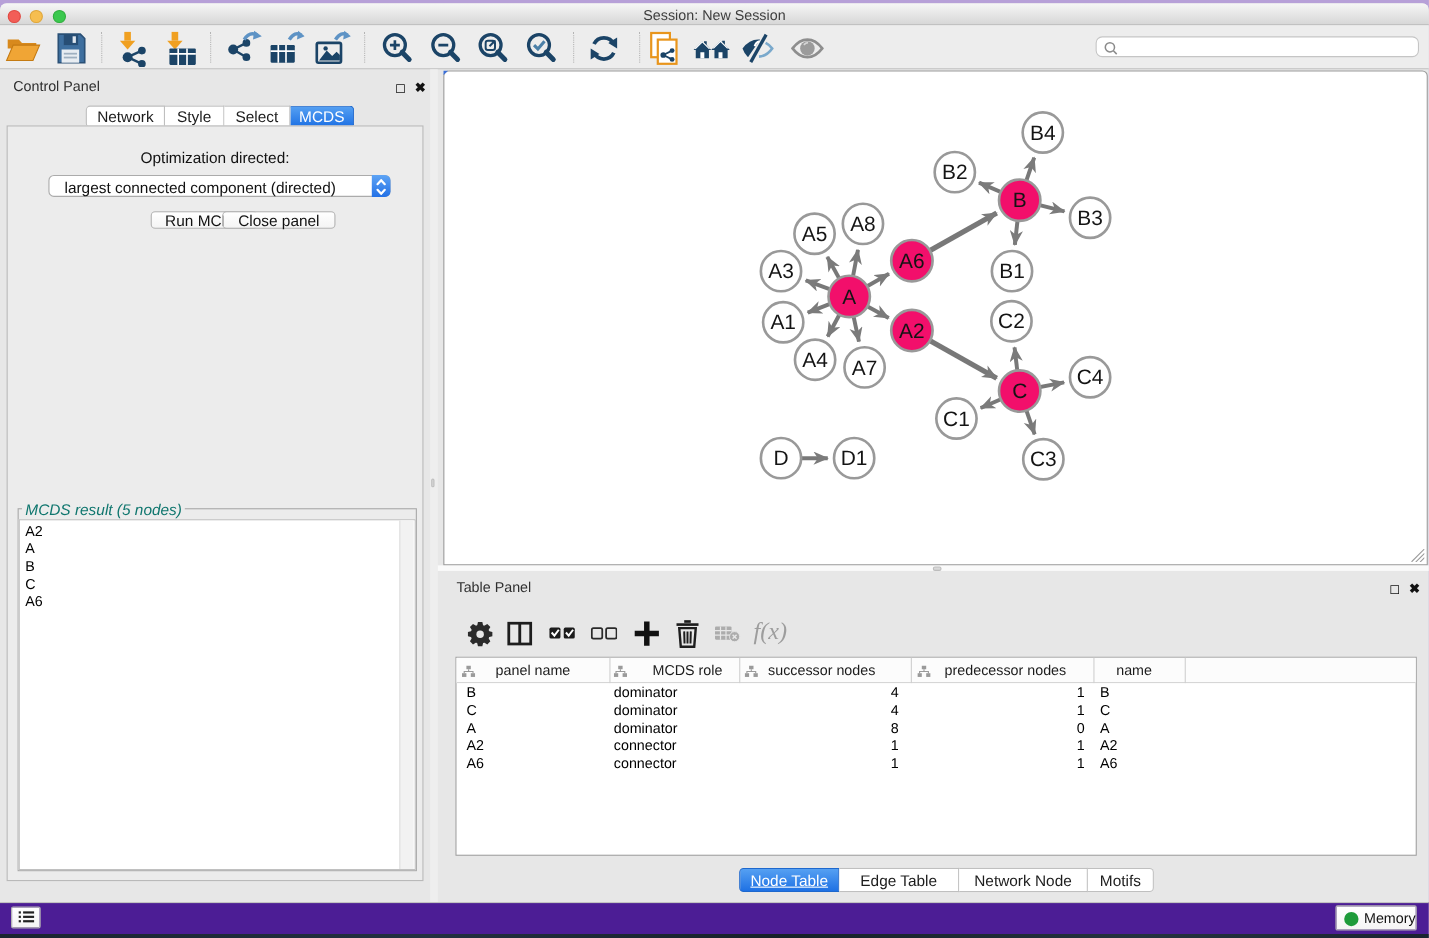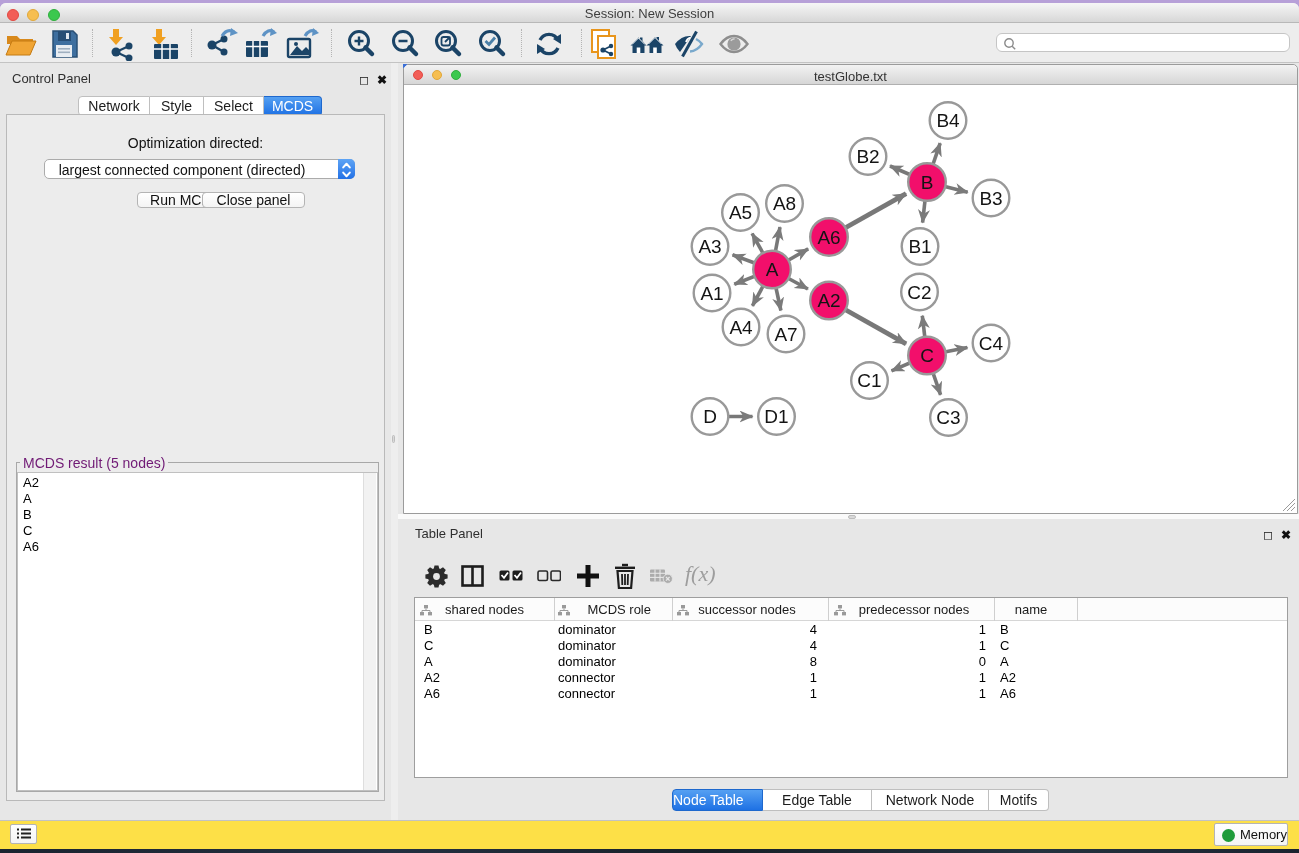--- a/index.html
+++ b/index.html
@@ -21,41 +21,41 @@
 .tab.first{border-left:1px solid #bfbfbf;border-radius:4px 0 0 4px;}
 .tab.last{border-radius:0 4px 4px 0;}
 .tab.sel{background:linear-gradient(#55a0f2,#1e71e4);color:#fff;border-color:#1e68cd;}
 #cp-pane{position:absolute;left:6px;top:111px;width:379px;height:687px;background:#ececec;border:1px solid #b9b9b9;}
 #optlabel{position:absolute;left:0;top:20px;width:377px;text-align:center;font-size:14px;color:#111;}
 #dropdown{position:absolute;left:37px;top:44px;width:311px;height:20px;background:#fff;border:1px solid #ababab;border-radius:5px;}
 #dropdown .txt{position:absolute;left:0;top:2px;width:274px;text-align:center;font-size:14px;color:#111;}
 #dd-btn{position:absolute;right:-1px;top:-1px;width:17px;height:20px;background:linear-gradient(#5ea4f5,#2371e6);border-radius:0 5px 5px 0;}
 .btn{position:absolute;height:16px;background:linear-gradient(#ffffff,#f4f4f4);border:1px solid #b4b4b4;border-radius:4px;font-size:14px;color:#111;text-align:center;line-height:14px;}
 #fieldset{position:absolute;left:9px;top:347px;width:363px;height:330px;border:1px solid #a8a8a8;}
-#fieldset .legend{position:absolute;left:3px;top:-8px;background:#ececec;padding:0 3px;font-size:14px;color:#701a75;}
+#fieldset .legend{position:absolute;left:3px;top:-8px;background:#ececec;padding:0 3px;font-size:14px;color:#0f766e;font-style:italic;}
 #mcdslist{position:absolute;left:0px;top:9px;width:361px;height:319px;background:#fff;border:1px solid #c0c0c0;font-size:13px;color:#000;}
 #mcdslist .sb{position:absolute;right:1px;top:0;width:13px;height:100%;background:#f2f2f2;border-left:1px solid #dedede;}
 .li{position:absolute;left:5px;}
 
 #vsplit{position:absolute;left:391px;top:60px;width:7px;height:757px;background:#eeeeee;}
 #hsplit{position:absolute;left:398px;top:511px;width:901px;height:5px;background:#fafafa;}
 .grip{position:absolute;background:#d9d9d9;border:1px solid #bdbdbd;border-radius:2px;}
 
 #netwin{position:absolute;left:403px;top:61px;width:895px;height:450px;background:#fff;border:1px solid #9b9b9b;border-radius:5px 5px 0 0;}
 #nw-title{position:absolute;left:0;top:0;width:100%;height:20px;background:linear-gradient(#f3f3f3,#d6d6d6);border-bottom:1px solid #b0b0b0;border-radius:5px 5px 0 0;}
 #nw-title .t{position:absolute;top:4px;width:100%;text-align:center;font-size:13px;color:#333;}
 
 #tp-head{position:absolute;left:398px;top:519px;width:901px;height:30px;}
 #tbl{position:absolute;left:414px;top:594px;width:874px;height:181px;background:#fff;border:1px solid #9e9e9e;}
 #tbl-head{position:absolute;left:0;top:0;width:872px;height:23px;background:#fcfcfc;border-bottom:1px solid #d6d6d6;}
 .hsep{position:absolute;top:0;height:23px;width:0;border-left:1px solid #cfcfcf;}
 .hlbl{position:absolute;top:4px;font-size:13px;color:#1b1b1b;text-align:center;}
 .cell{position:absolute;font-size:13px;color:#000;}
 .btab{height:22px;line-height:21px;font-size:14px;color:#1c1c1c;background:#fff;border:1px solid #bfbfbf;border-left:none;padding:0 13px;}
-#statusbar{position:absolute;left:0;top:817px;width:1299px;height:34px;background:#fde047;border-top:1px solid #c2c2c2;padding-left:12px;}
+#statusbar{position:absolute;left:0;top:817px;width:1299px;height:34px;background:#4c1d95;border-top:1px solid #c2c2c2;padding-left:12px;}
 #wall{position:absolute;left:0;top:849px;width:1299px;height:4px;background:linear-gradient(90deg,#1a2430,#233041 30%,#172028 55%,#25323f 80%,#1a2430);}
 </style></head>
 <body>
 <div id="wall"></div>
 <div id="app">
   <div id="titlebar">
     <div class="tl" style="left:7px;top:6px;width:12px;height:12px;background:#f25e57;border:0.5px solid #e14942;"></div>
     <div class="tl" style="left:27px;top:6px;width:12px;height:12px;background:#f6be50;border:0.5px solid #e0a73a;"></div>
     <div class="tl" style="left:48px;top:6px;width:12px;height:12px;background:#3bc84e;border:0.5px solid #2fae3d;"></div>
     <div id="apptitle">Session: New Session</div>
@@ -241,26 +241,20 @@
       </div>
     </div>
   </div>
   <div id="vsplit">
       <div class="grip" style="left:1px;top:372px;width:3px;height:8px;"></div>
     </div>
   <div id="netwin">
     <svg style="position:absolute;left:-1px;top:-1px;z-index:5;" width="6" height="6" viewBox="0 0 6 6">
         <path d="M0,0 L4.5,0 L0,4.5 Z" fill="#3a6fd8"></path>
       </svg>
-      <div id="nw-title">
-      <div class="tl" style="left:9px;top:5px;width:10px;height:10px;background:#f25e57;border:0.5px solid #e14942;"></div>
-      <div class="tl" style="left:28px;top:5px;width:10px;height:10px;background:#f6be50;border:0.5px solid #e0a73a;"></div>
-      <div class="tl" style="left:47px;top:5px;width:10px;height:10px;background:#3bc84e;border:0.5px solid #2fae3d;"></div>
-      <div class="t">testGlobe.txt</div>
-    </div>
     <svg id="graph" style="position:absolute;left:0;top:21px;" width="893" height="426" viewBox="404 86 893 426">
       <defs>
         <marker id="arw" markerUnits="userSpaceOnUse" markerWidth="17" markerHeight="14" refX="13" refY="6" orient="auto">
             <path d="M0,0 L14,6 L0,12 L4,6 Z" fill="#7b7b7b"></path>
           </marker>
       </defs>
       <g stroke="#787878">
         <line x1="772.0" y1="269.5" x2="734.3" y2="284.2" stroke-width="3.6" marker-end="url(#arw)"></line>
         <line x1="772.0" y1="269.5" x2="732.5" y2="254.8" stroke-width="3.6" marker-end="url(#arw)"></line>
         <line x1="772.0" y1="269.5" x2="752.4" y2="305.9" stroke-width="3.6" marker-end="url(#arw)"></line>
@@ -424,22 +418,22 @@
           <path d="M6,3.4 V5.5 M2,7 V5.5 H10 V7" stroke="#9a9a9a" stroke-width="1" fill="none"></path>
         </svg>
       <svg class="abs" style="left:419px;top:7px;" width="12" height="11" viewBox="0 0 12 11">
           <g fill="#9a9a9a">
             <rect x="4" y="0" width="4" height="3.4"></rect>
             <rect x="0" y="7" width="4" height="3.4"></rect>
             <rect x="8" y="7" width="4" height="3.4"></rect>
           </g>
           <path d="M6,3.4 V5.5 M2,7 V5.5 H10 V7" stroke="#9a9a9a" stroke-width="1" fill="none"></path>
         </svg>
-      <div class="hlbl" style="left:10px;width:119px;">shared nodes</div>
-      <div class="hlbl" style="left:136px;width:100px;text-align:right;">MCDS role</div>
+      <div class="hlbl" style="left:10px;width:119px;">panel name</div>
+      <div class="hlbl" style="left:160px;width:100px;">MCDS role</div>
       <div class="hlbl" style="left:262px;width:140px;">successor nodes</div>
       <div class="hlbl" style="left:429px;width:140px;">predecessor nodes</div>
       <div class="hlbl" style="left:586px;width:60px;">name</div>
     </div>
     <div id="tbl-rows">
       <div class="cell" style="left:9px;top:24px;">B</div>
         <div class="cell" style="left:143px;top:24px;">dominator</div>
         <div class="cell" style="left:260px;top:24px;width:142px;text-align:right;">4</div>
         <div class="cell" style="left:430px;top:24px;width:141px;text-align:right;">1</div>
         <div class="cell" style="left:585px;top:24px;">B</div>
@@ -459,21 +453,21 @@
         <div class="cell" style="left:430px;top:72px;width:141px;text-align:right;">1</div>
         <div class="cell" style="left:585px;top:72px;">A2</div>
       <div class="cell" style="left:9px;top:88px;">A6</div>
         <div class="cell" style="left:143px;top:88px;">connector</div>
         <div class="cell" style="left:260px;top:88px;width:142px;text-align:right;">1</div>
         <div class="cell" style="left:430px;top:88px;width:141px;text-align:right;">1</div>
         <div class="cell" style="left:585px;top:88px;">A6</div>
     </div>
   </div>
   <div class="tabrow" style="left:672px;top:786px;">
-    <div class="btab" style="width:91px;padding:0;text-align:left;border-radius:4px 0 0 4px;border-left:1px solid #1e68cd;background:linear-gradient(#55a0f2,#1e71e4);color:#fff;border-color:#1e68cd;">Node Table</div>
+    <div class="btab" style="width:91px;padding:0;text-align:center;border-radius:4px 0 0 4px;border-left:1px solid #1e68cd;background:linear-gradient(#55a0f2,#1e71e4);color:#fff;border-color:#1e68cd;text-decoration:underline;">Node Table</div>
     <div class="btab" style="width:109px;padding:0;text-align:center;">Edge Table</div>
     <div class="btab" style="width:117px;padding:0;text-align:center;">Network Node</div>
     <div class="btab" style="width:60px;padding:0;text-align:center;border-radius:0 4px 4px 0;">Motifs</div>
   </div>
   <div id="statusbar">
     <div class="btn" style="left:10px;top:3px;width:27px;height:20px;border-radius:2px;"><svg width="16" height="14" viewBox="0 0 16 14" style="margin-top:2px">
           <g fill="#222">
             <rect x="1" y="1.5" width="2" height="2"></rect>
             <rect x="5" y="1.5" width="10" height="2"></rect>
             <rect x="1" y="5.5" width="2" height="2"></rect>

